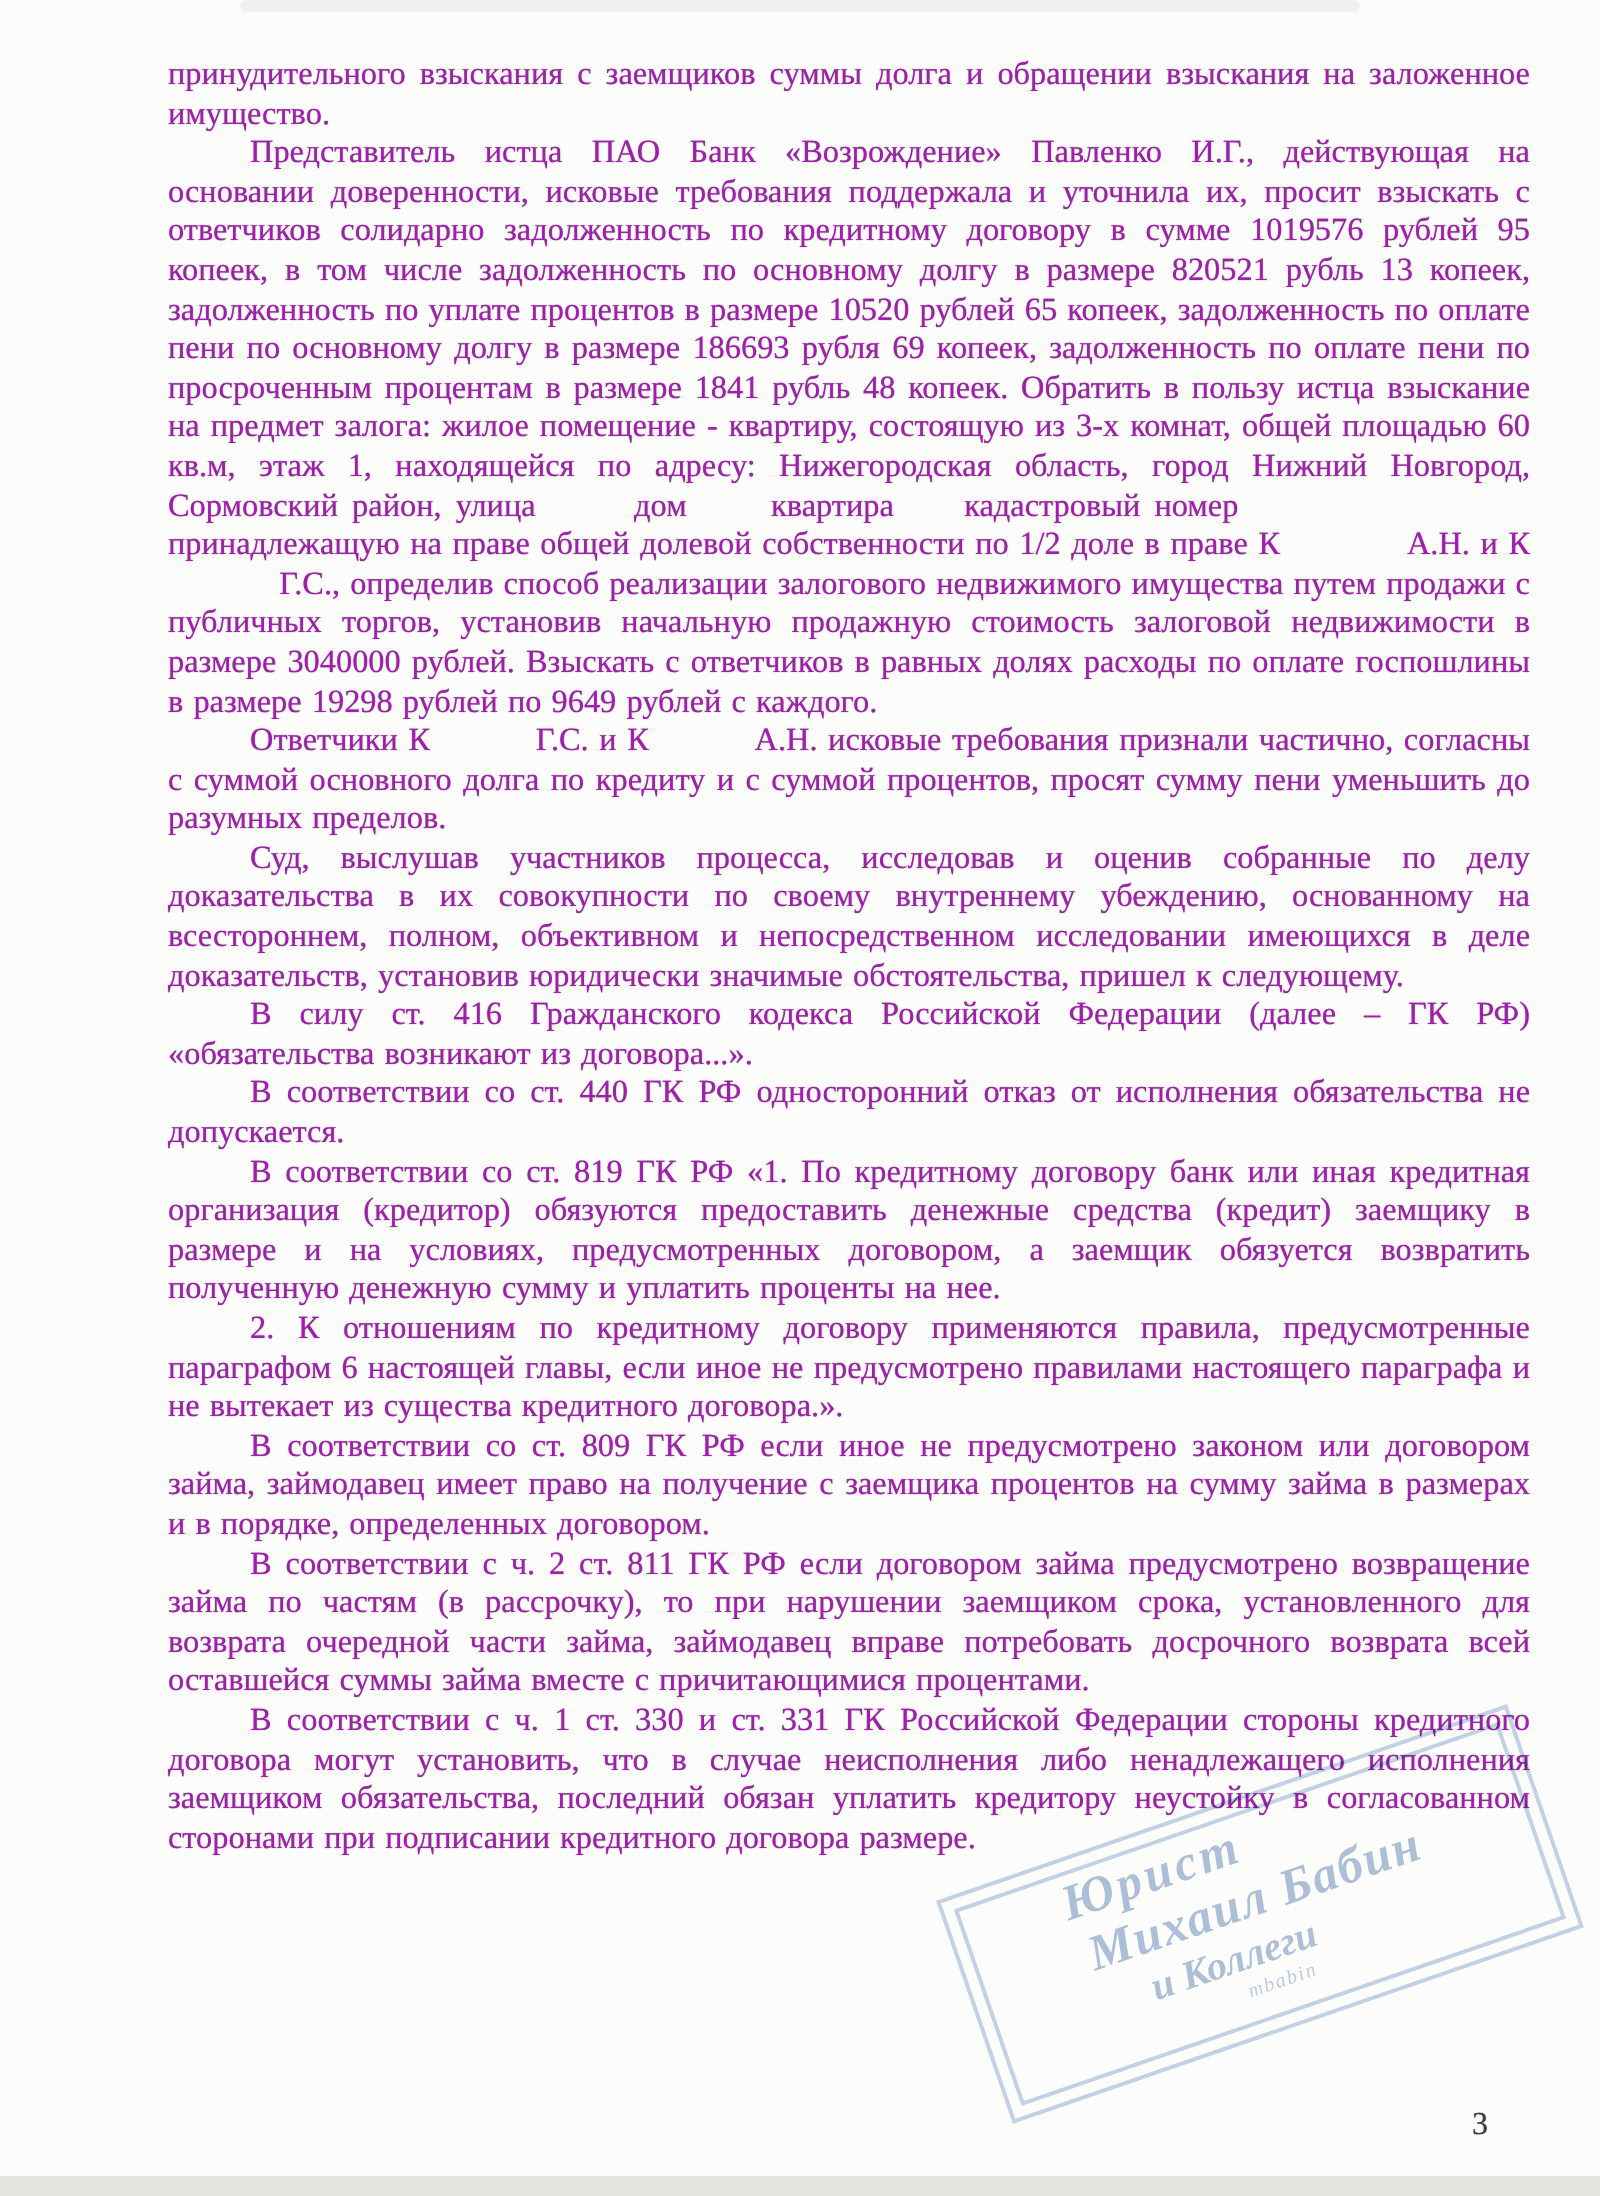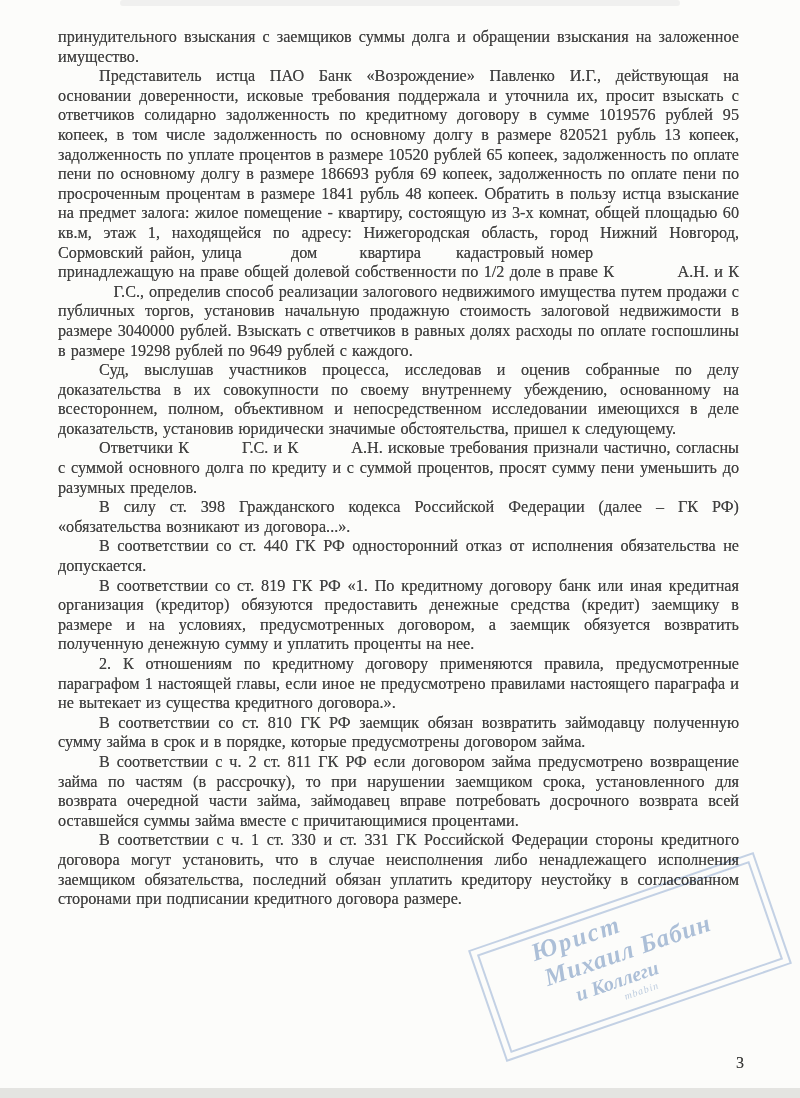--- a/index.html
+++ b/index.html
@@ -15,23 +15,23 @@
   .scan-top-smudge {
     position:absolute; left:120px; top:0; width:560px; height:6px;
     background: rgba(190,190,188,0.18);
     border-radius: 3px;
   }
   .scan-bottom-edge {
     position:absolute; left:0; bottom:0; width:800px; height:10px;
     background: #e4e4e1;
   }
   .text-body {
-    position:absolute; left:58px; top:28px; width:681px;
+    position:absolute; left:84px; top:28px; width:681px;
     font-size:16.2px; line-height:19.6px;
-    color:#404040;
+    color:#a21caf;
     text-align: justify;
     text-shadow: 0 0 0.6px rgba(47,46,44,0.65);
     word-spacing: 1px;
   }
   .para { margin:0; padding:0; }
   .para.indent { text-indent:41px; }
   .page-number {
     position:absolute; left:736px; top:1054px;
     font-size:16px; color:#3a3a38;
     text-shadow: 0 0 0.6px rgba(58,58,56,0.6);
@@ -62,27 +62,27 @@
 </head>
 <body>
 
 <div class="screen">
 
   <div class="scan-top-smudge"></div>
 
   <div class="text-body">
       <p class="para">принудительного взыскания с заемщиков суммы долга и обращении взыскания на заложенное имущество.</p>
       <p class="para indent">Представитель истца ПАО Банк «Возрождение» Павленко И.Г., действующая на основании доверенности, исковые требования поддержала и уточнила их, просит взыскать с ответчиков солидарно задолженность по кредитному договору в сумме 1019576 рублей 95 копеек, в том числе задолженность по основному долгу в размере 820521 рубль 13 копеек, задолженность по уплате процентов в размере 10520 рублей 65 копеек, задолженность по оплате пени по основному долгу в размере 186693 рубля 69 копеек, задолженность по оплате пени по просроченным процентам в размере 1841 рубль 48 копеек. Обратить в пользу истца взыскание на предмет залога: жилое помещение - квартиру, состоящую из 3-х комнат, общей площадью 60 кв.м, этаж 1, находящейся по адресу: Нижегородская область, город Нижний Новгород, Сормовский район, улица &nbsp;&nbsp;&nbsp;&nbsp;&nbsp; дом &nbsp;&nbsp;&nbsp;&nbsp; квартира &nbsp;&nbsp;&nbsp; кадастровый номер &nbsp;&nbsp;&nbsp;&nbsp;&nbsp;&nbsp;&nbsp;&nbsp;&nbsp;&nbsp;&nbsp;&nbsp;&nbsp;&nbsp;&nbsp;&nbsp;&nbsp;&nbsp;&nbsp;&nbsp; принадлежащую на праве общей долевой собственности по 1/2 доле в праве К &nbsp;&nbsp;&nbsp;&nbsp;&nbsp;&nbsp;&nbsp;&nbsp;&nbsp;&nbsp; А.Н. и К &nbsp;&nbsp;&nbsp;&nbsp;&nbsp;&nbsp;&nbsp;&nbsp;&nbsp;&nbsp; Г.С., определив способ реализации залогового недвижимого имущества путем продажи с публичных торгов, установив начальную продажную стоимость залоговой недвижимости в размере 3040000 рублей. Взыскать с ответчиков в равных долях расходы по оплате госпошлины в размере 19298 рублей по 9649 рублей с каждого.</p>
+      <p class="para indent">Ответчики К &nbsp;&nbsp;&nbsp;&nbsp;&nbsp;&nbsp;&nbsp;&nbsp; Г.С. и К &nbsp;&nbsp;&nbsp;&nbsp;&nbsp;&nbsp;&nbsp;&nbsp; А.Н. исковые требования признали частично, согласны с суммой основного долга по кредиту и с суммой процентов, просят сумму пени уменьшить до разумных пределов.</p>
       <p class="para indent">Суд, выслушав участников процесса, исследовав и оценив собранные по делу доказательства в их совокупности по своему внутреннему убеждению, основанному на всестороннем, полном, объективном и непосредственном исследовании имеющихся в деле доказательств, установив юридически значимые обстоятельства, пришел к следующему.</p>
-      <p class="para indent">Ответчики К &nbsp;&nbsp;&nbsp;&nbsp;&nbsp;&nbsp;&nbsp;&nbsp; Г.С. и К &nbsp;&nbsp;&nbsp;&nbsp;&nbsp;&nbsp;&nbsp;&nbsp; А.Н. исковые требования признали частично, согласны с суммой основного долга по кредиту и с суммой процентов, просят сумму пени уменьшить до разумных пределов.</p>
-      <p class="para indent">В силу ст. 398 Гражданского кодекса Российской Федерации (далее – ГК РФ) «обязательства возникают из договора...».</p>
+      <p class="para indent">В силу ст. 416 Гражданского кодекса Российской Федерации (далее – ГК РФ) «обязательства возникают из договора...».</p>
       <p class="para indent">В соответствии со ст. 440 ГК РФ односторонний отказ от исполнения обязательства не допускается.</p>
       <p class="para indent">В соответствии со ст. 819 ГК РФ «1. По кредитному договору банк или иная кредитная организация (кредитор) обязуются предоставить денежные средства (кредит) заемщику в размере и на условиях, предусмотренных договором, а заемщик обязуется возвратить полученную денежную сумму и уплатить проценты на нее.</p>
-      <p class="para indent">2. К отношениям по кредитному договору применяются правила, предусмотренные параграфом 1 настоящей главы, если иное не предусмотрено правилами настоящего параграфа и не вытекает из существа кредитного договора.».</p>
-      <p class="para indent">В соответствии со ст. 810 ГК РФ заемщик обязан возвратить займодавцу полученную сумму займа в срок и в порядке, которые предусмотрены договором займа.</p>
+      <p class="para indent">2. К отношениям по кредитному договору применяются правила, предусмотренные параграфом 6 настоящей главы, если иное не предусмотрено правилами настоящего параграфа и не вытекает из существа кредитного договора.».</p>
+      <p class="para indent">В соответствии со ст. 809 ГК РФ если иное не предусмотрено законом или договором займа, займодавец имеет право на получение с заемщика процентов на сумму займа в размерах и в порядке, определенных договором.</p>
       <p class="para indent">В соответствии с ч. 2 ст. 811 ГК РФ если договором займа предусмотрено возвращение займа по частям (в рассрочку), то при нарушении заемщиком срока, установленного для возврата очередной части займа, займодавец вправе потребовать досрочного возврата всей оставшейся суммы займа вместе с причитающимися процентами.</p>
       <p class="para indent">В соответствии с ч. 1 ст. 330 и ст. 331 ГК Российской Федерации стороны кредитного договора могут установить, что в случае неисполнения либо ненадлежащего исполнения заемщиком обязательства, последний обязан уплатить кредитору неустойку в согласованном сторонами при подписании кредитного договора размере.</p>
     </div>
 
   <div class="stamp">
     <div class="stamp-inner">
       <div class="stamp-l1">Юрист</div>
       <div class="stamp-l2">Михаил Бабин</div>
       <div class="stamp-l3">и Коллеги</div>
       <div class="stamp-l4">mbabin</div>

